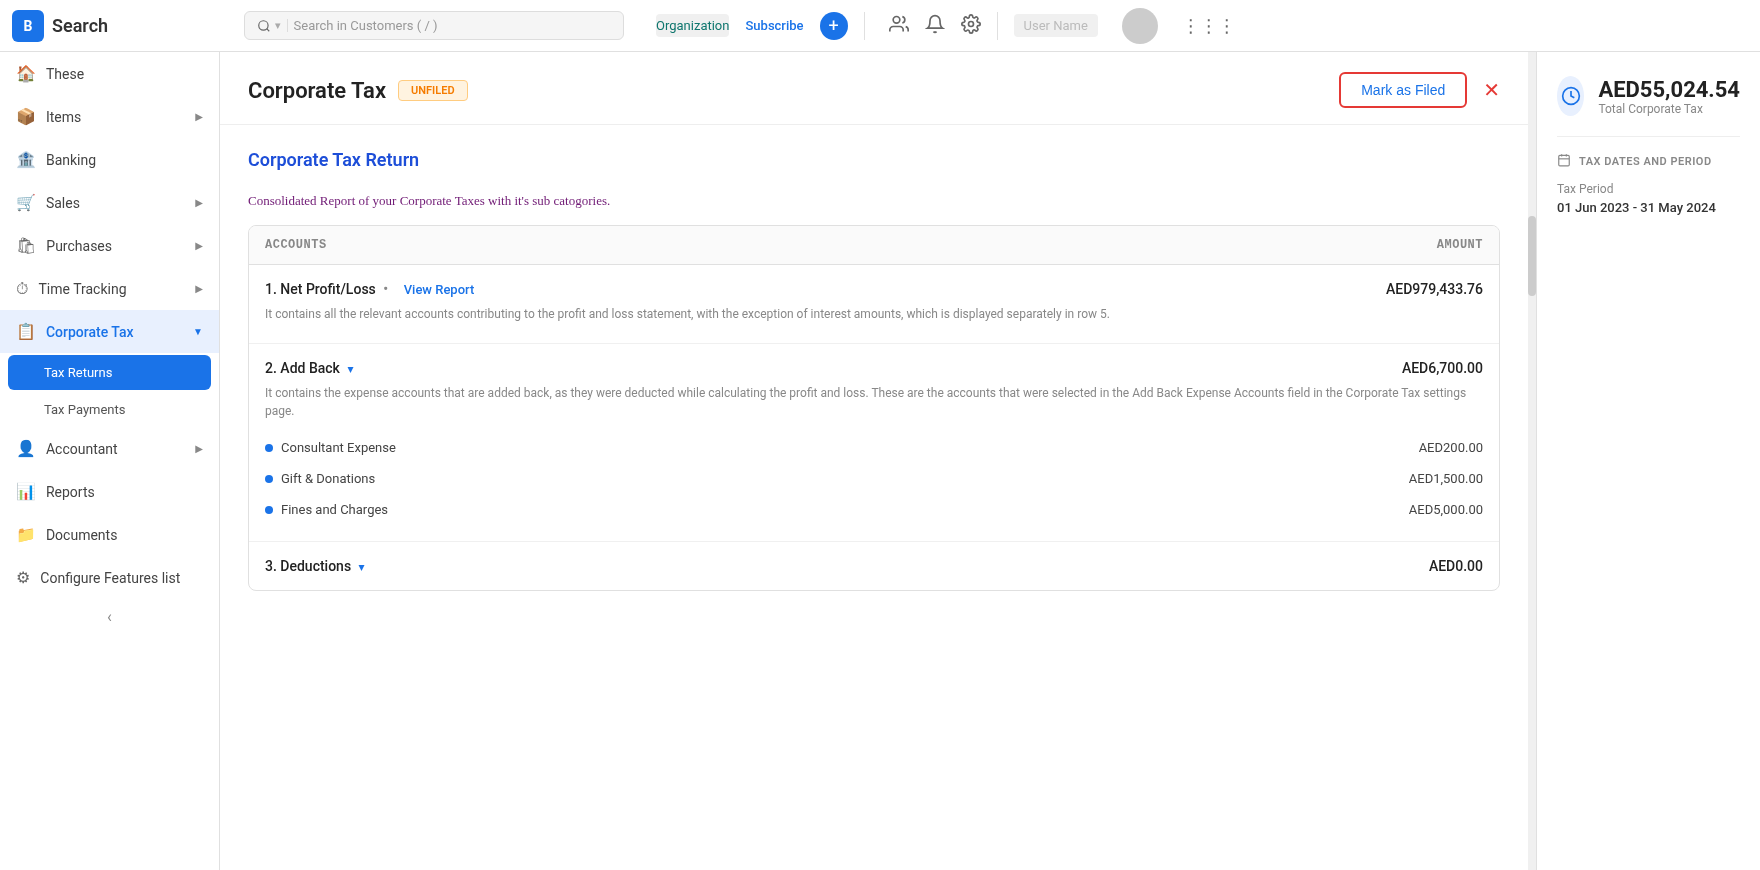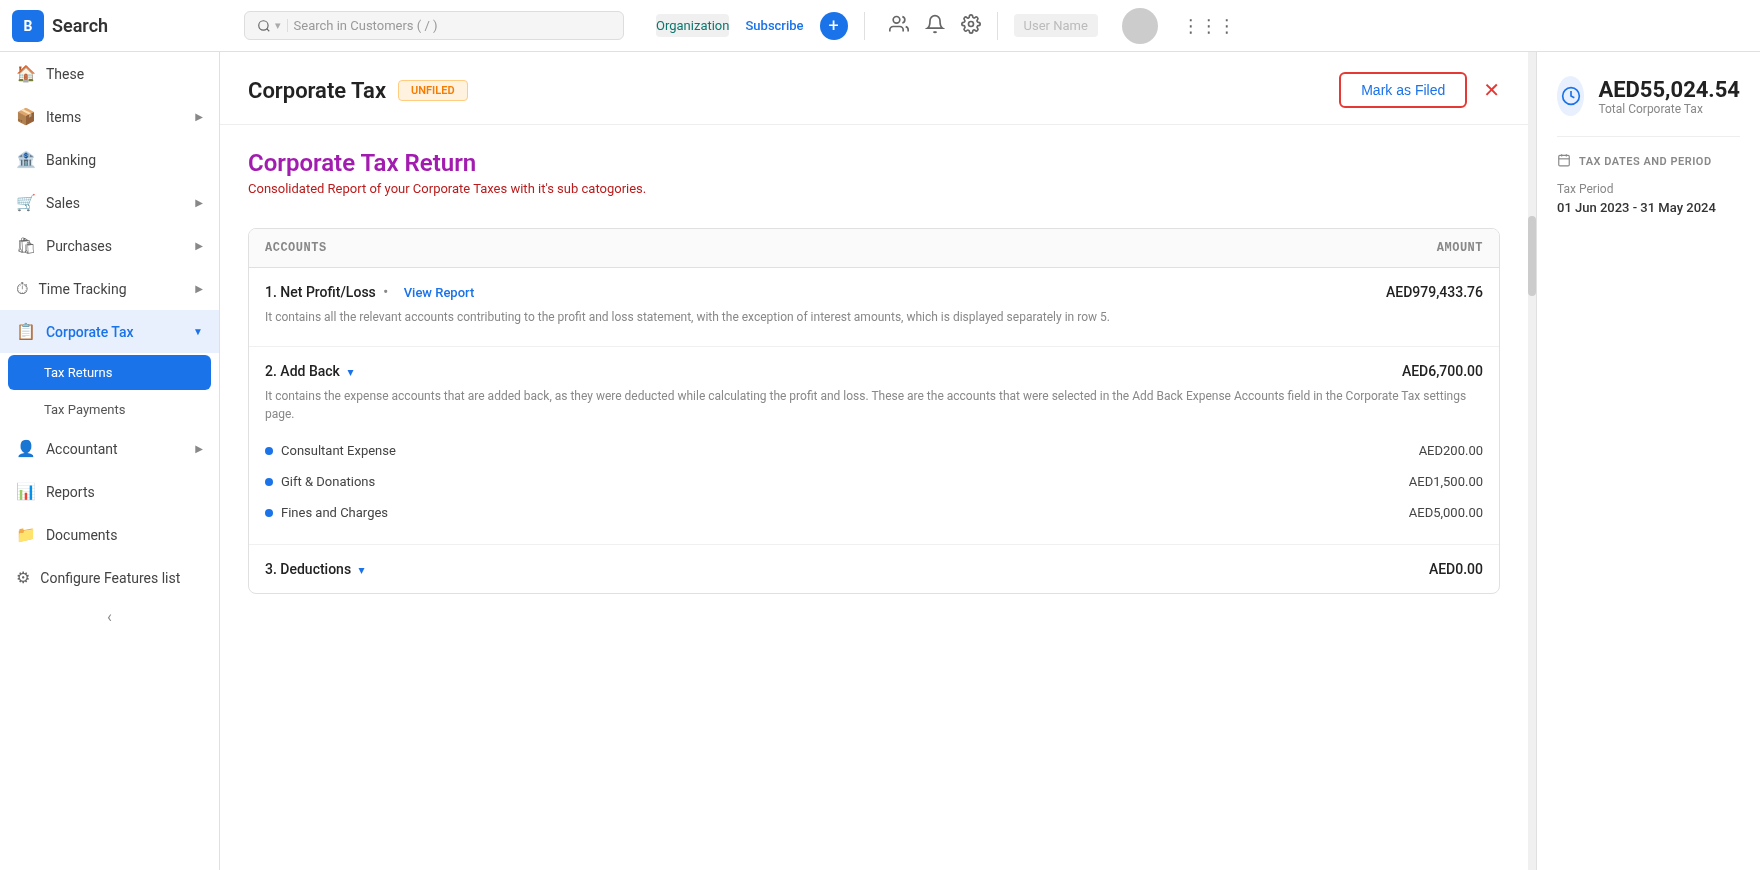--- a/index.html
+++ b/index.html
@@ -43,22 +43,22 @@
     
     .page-header { display: flex; align-items: center; justify-content: space-between; padding: 20px 28px 16px 28px; border-bottom: 1px solid #eee; }
     .page-title-area { display: flex; align-items: center; gap: 12px; }
     .page-title { font-size: 22px; font-weight: 600; color: #222; }
     .unfiled-badge { background: #fff3e0; color: #f57c00; font-size: 11px; font-weight: 600; padding: 3px 12px; border-radius: 4px; border: 1px solid #ffcc80; }
     .mark-filed-btn { background: #fff; color: #1a73e8; border: 2px solid #e53935; border-radius: 6px; padding: 8px 20px; font-size: 14px; font-weight: 500; cursor: pointer; }
     .close-btn { color: #e53935; font-size: 20px; cursor: pointer; margin-left: 8px; }
 
     
     .content-body { padding: 24px 28px; }
-    .section-title { font-size: 24px; font-weight: 600; color: #a21caf; margin-bottom: 4px; }
-    .section-subtitle { font-size: 13px; color: #b91c1c; margin-bottom: 32px; }
+    .section-title { font-size: 18px; font-weight: 600; color: #1d4ed8; margin-bottom: 23px; }
+    .section-subtitle { font-size: 13px; color: #701a75; margin-bottom: 16px; font-family: Liberation Serif, serif; }
 
     
     .tax-table { border: 1px solid #e0e0e0; border-radius: 8px; overflow: hidden; }
     .table-header { display: flex; justify-content: space-between; padding: 12px 16px; background: #fafafa; border-bottom: 1px solid #e0e0e0; font-family: Liberation Mono, monospace; }
     .table-header-cell { font-size: 12px; font-weight: 600; color: #888; text-transform: uppercase; letter-spacing: 0.5px; }
     .table-row { padding: 16px 16px 8px 16px; border-bottom: 1px solid #f0f0f0; }
     .table-row-header { display: flex; justify-content: space-between; align-items: center; margin-bottom: 8px; }
     .row-label { font-size: 14px; color: #222; font-weight: 500; }
     .row-amount { font-size: 14px; color: #222; font-weight: 500; }
     .view-report-link { color: #1a73e8; font-size: 13px; cursor: pointer; margin-left: 8px; }

